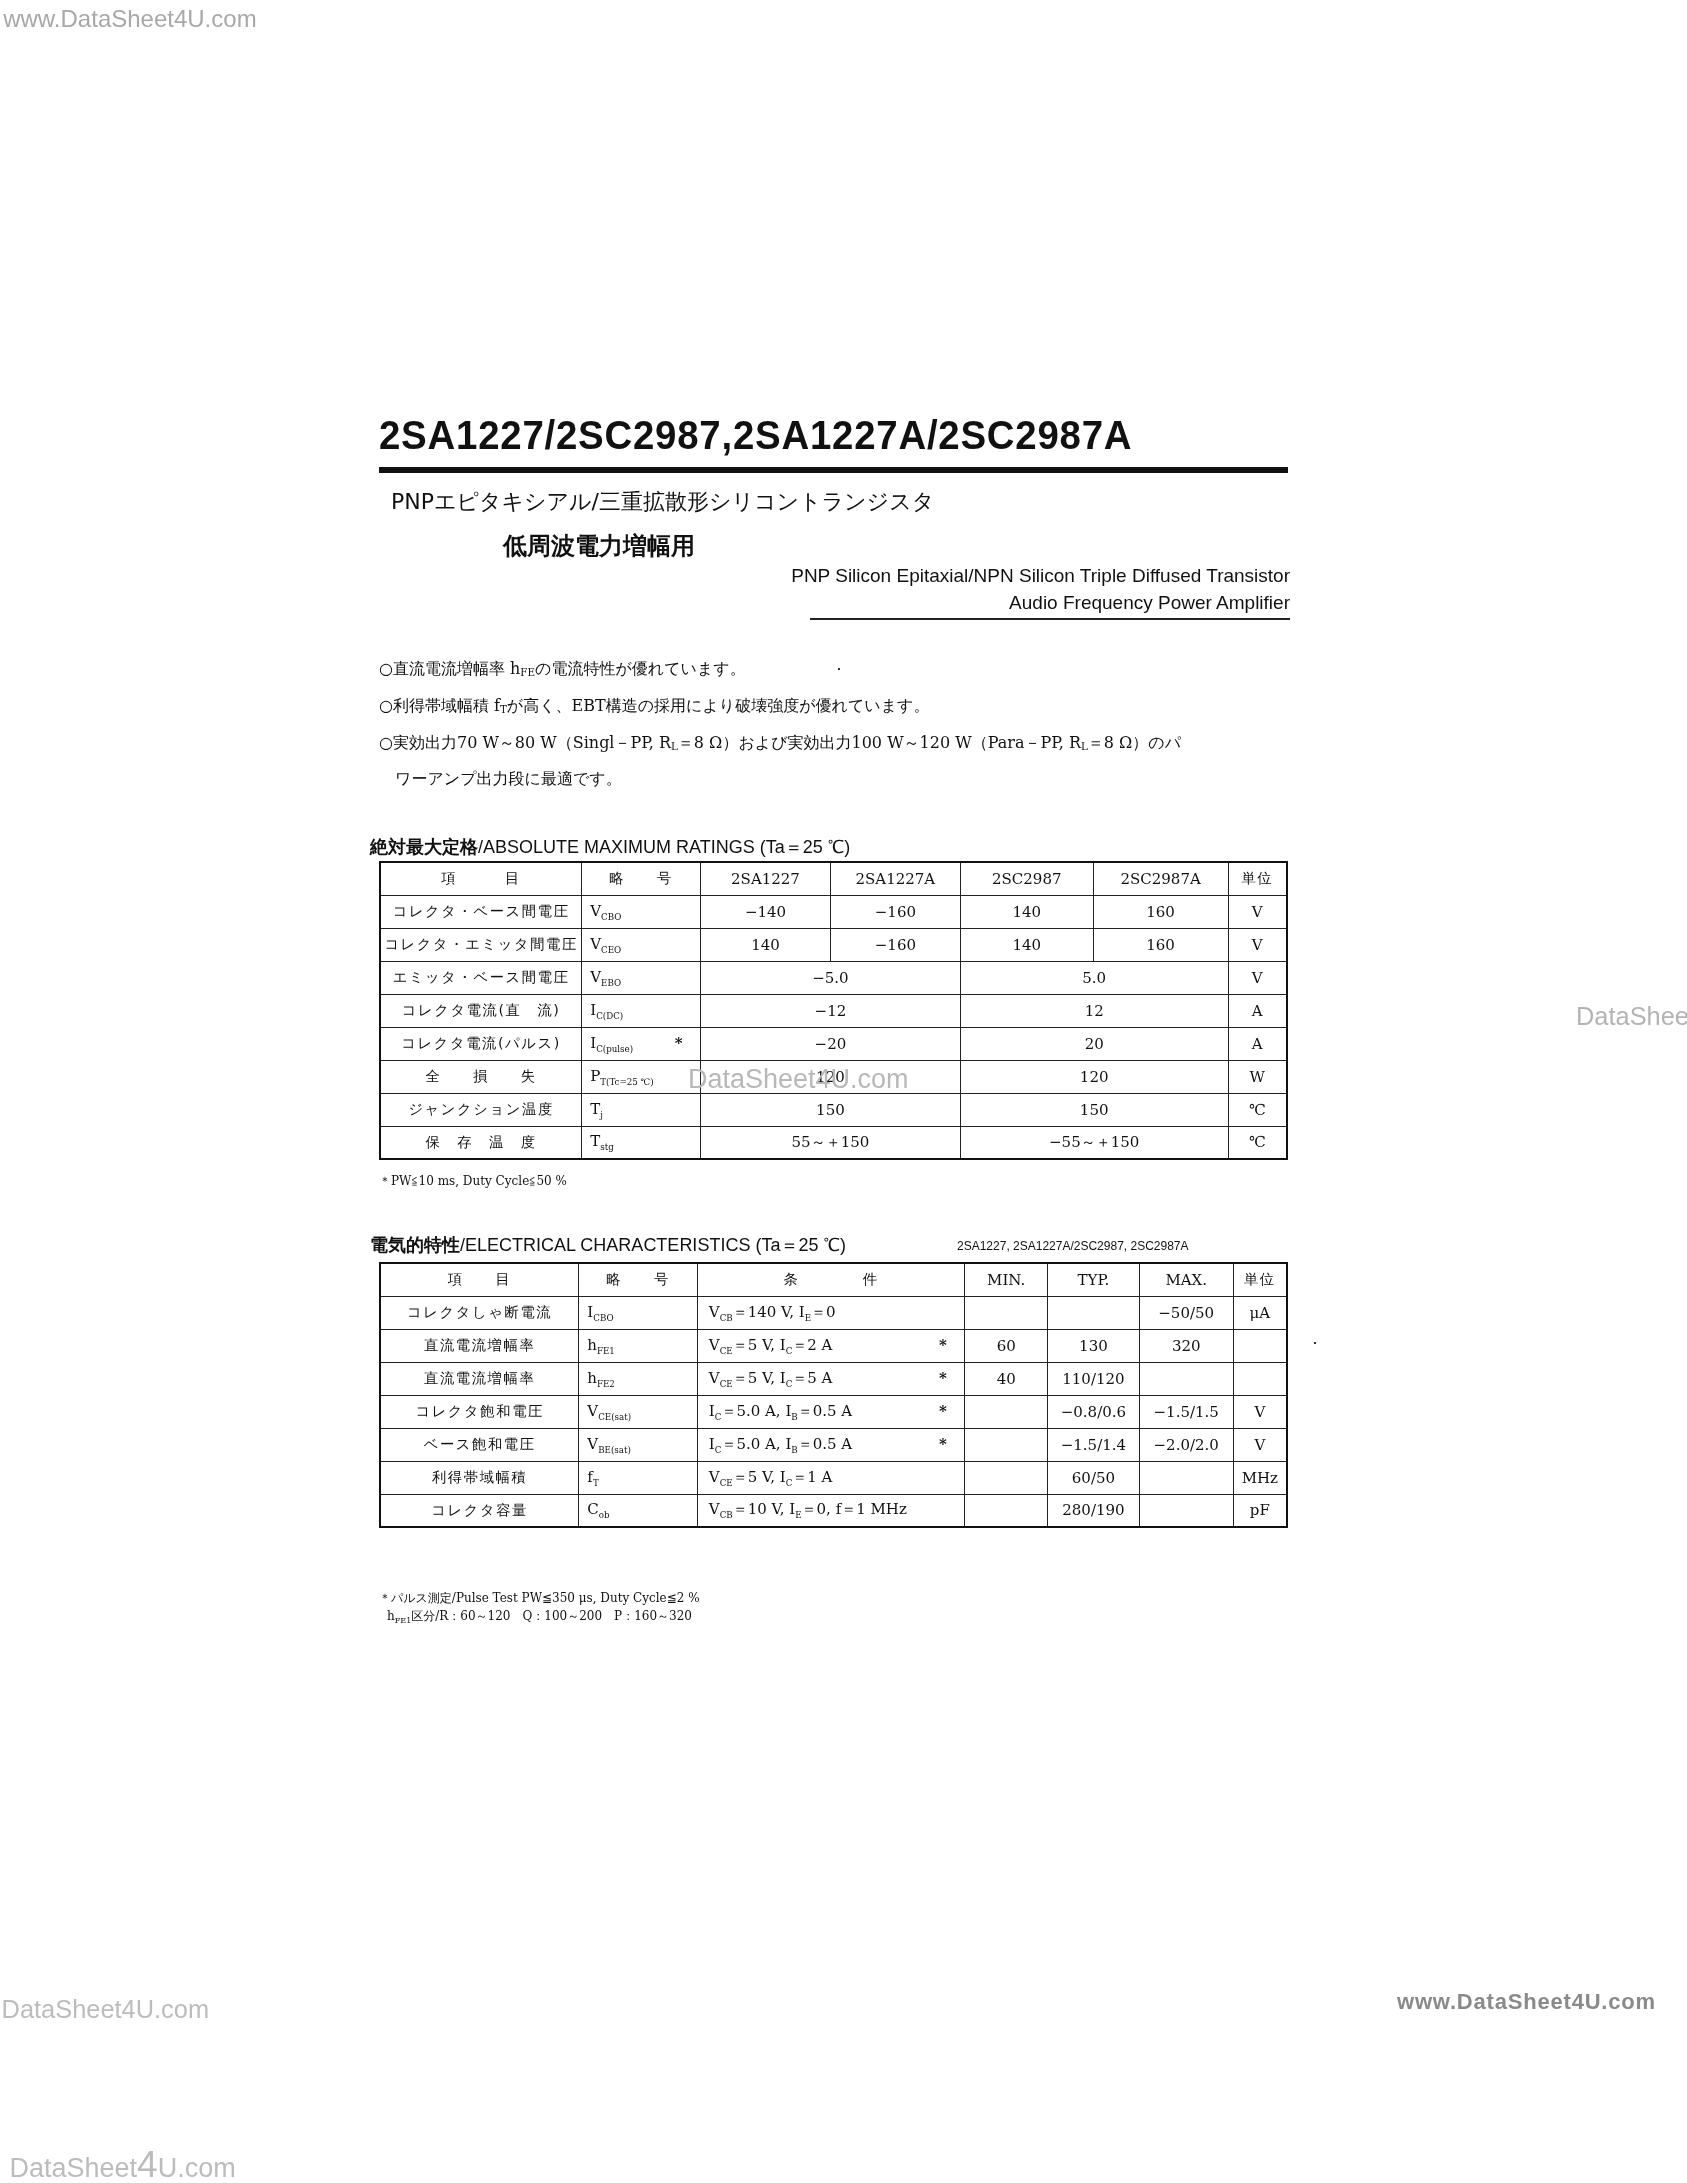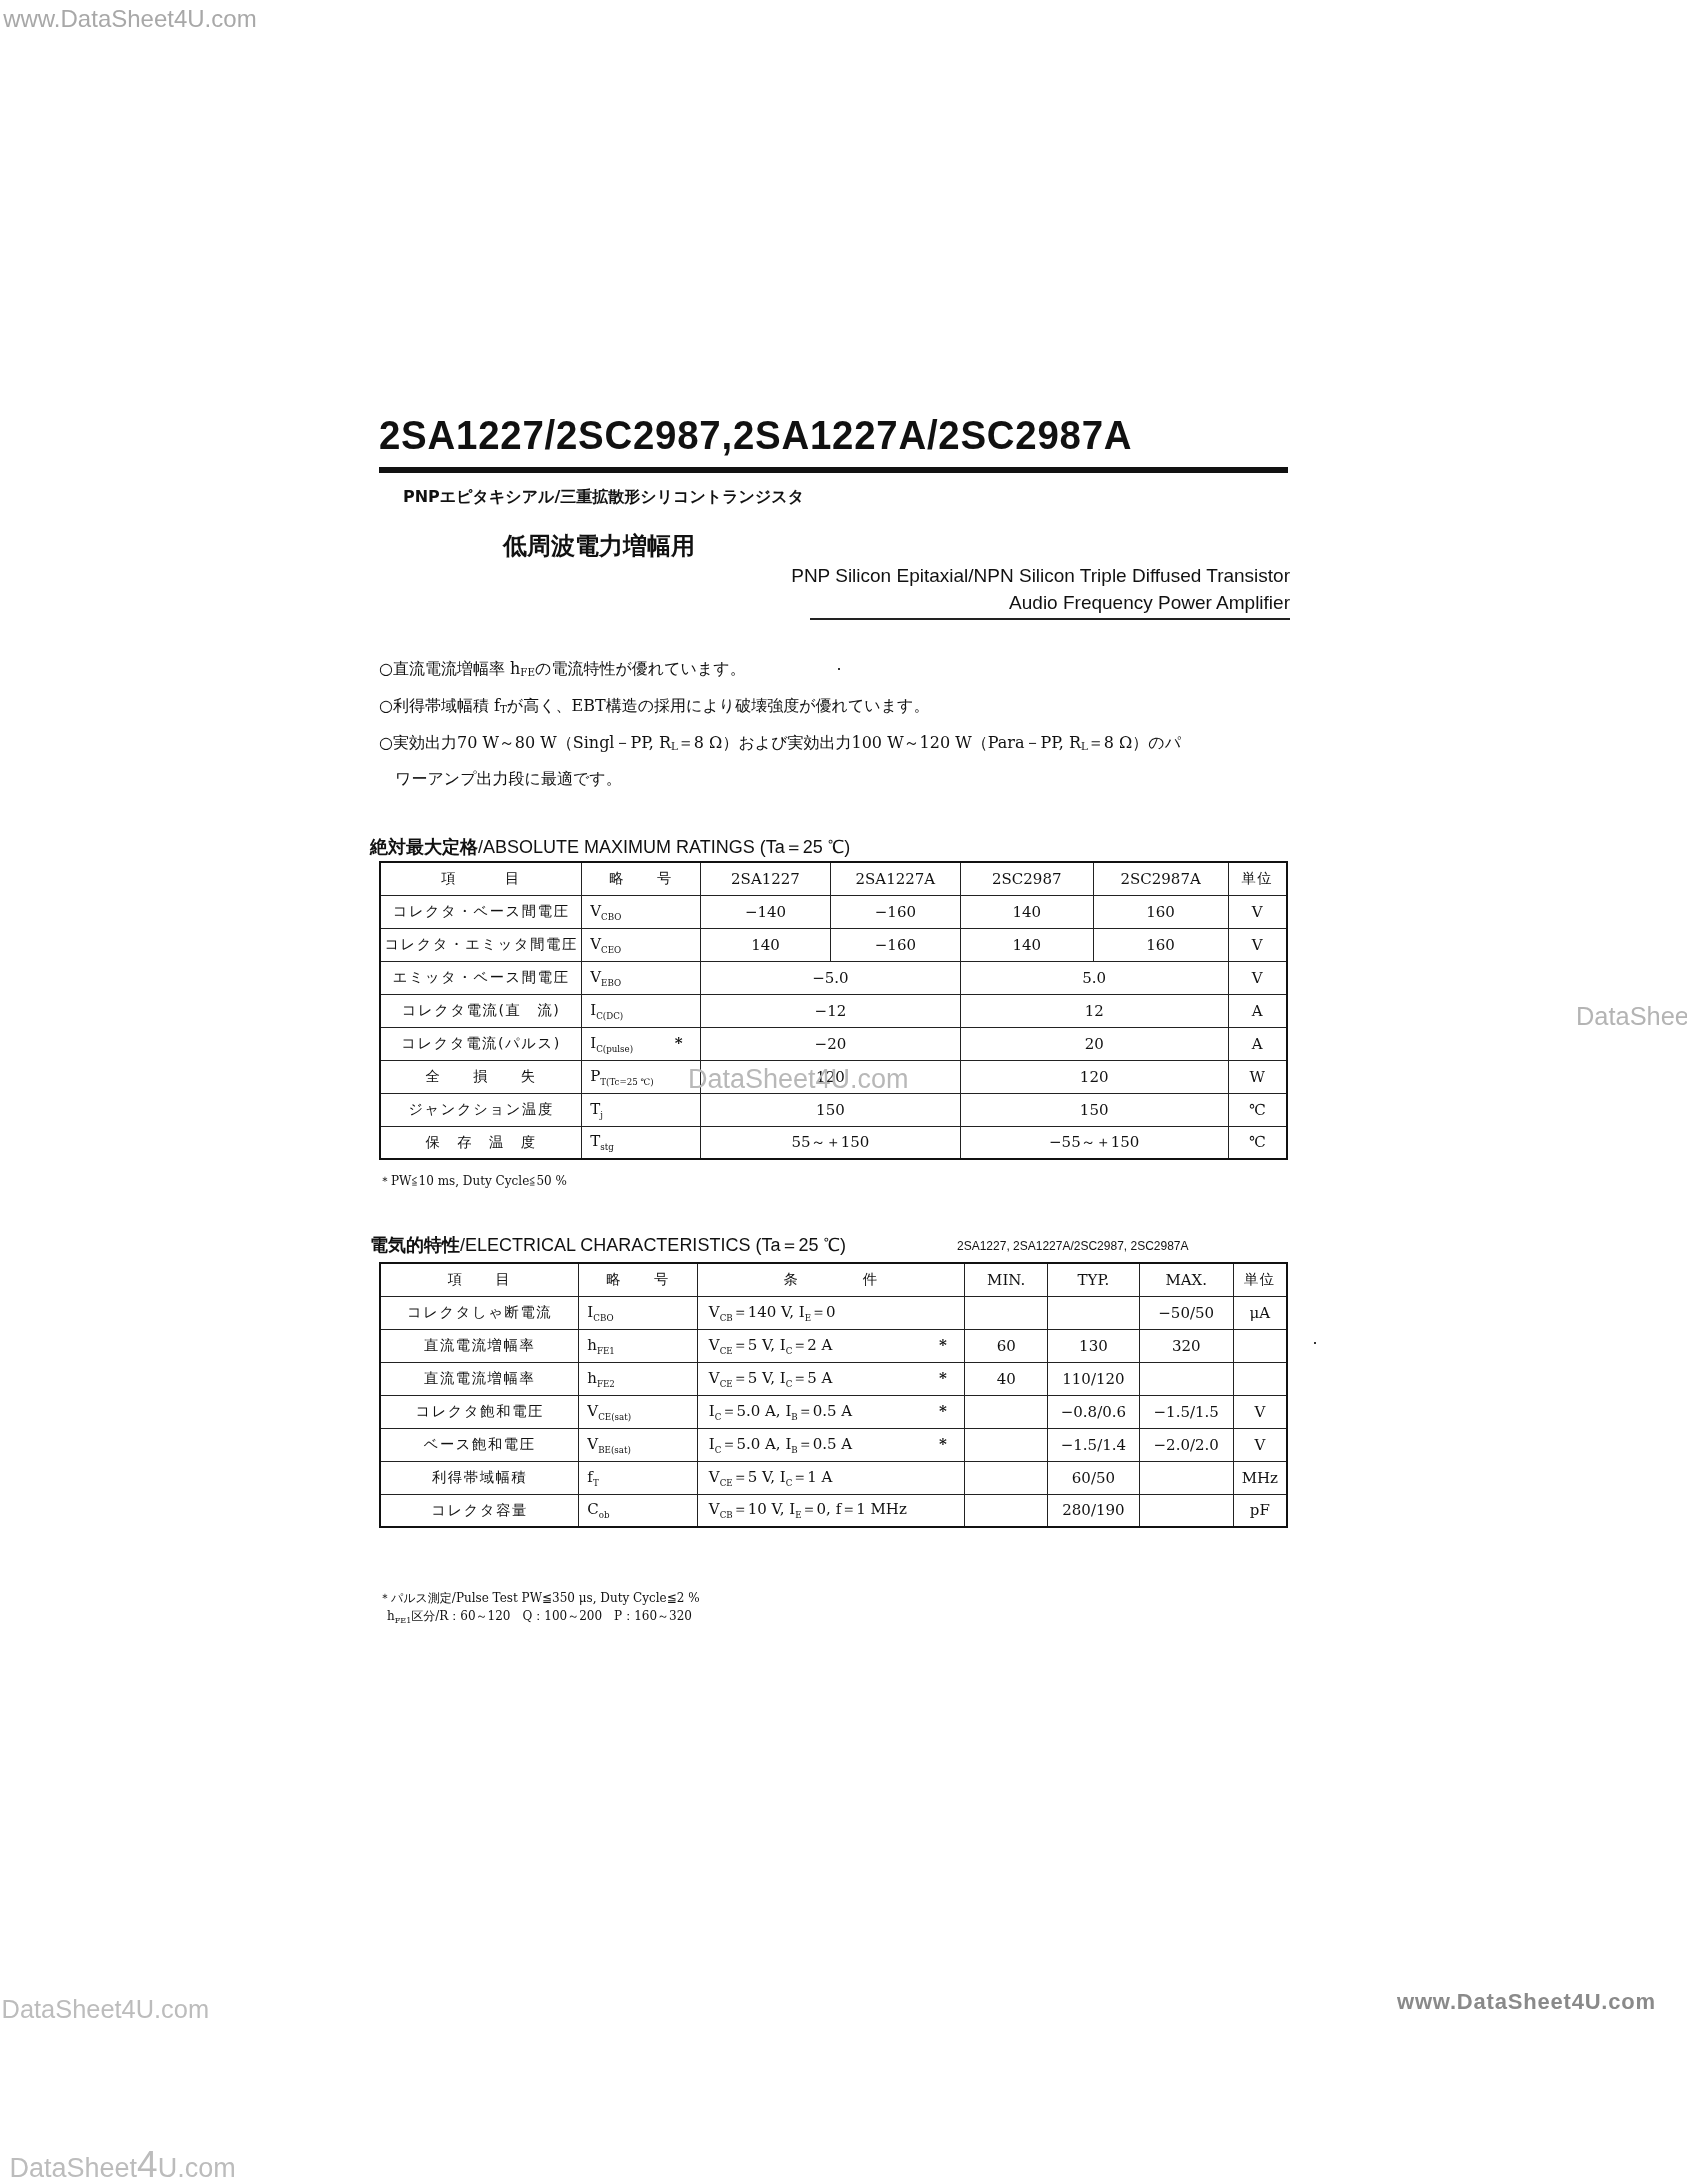--- a/index.html
+++ b/index.html
@@ -10,21 +10,21 @@
   .wm-top { left: 3.2px; top: 4.8px; font-size: 24px; }
   .wm-right { left: 1576px; top: 1002px; font-size: 25.4px; color: #b4b4b4; }
   .wm-mid { left: 688px; top: 1064px; font-size: 27px; color: #b8b8b8; z-index: 3; }
   .wm-bl1 { left: 1.6px; top: 1995px; font-size: 25.4px; color: #bcbcbc; }
   .wm-bl2 { left: 9.5px; top: 2144px; font-size: 27px; color: #bcbcbc; }
   .wm-bl2 .big { font-size: 37px; }
   .wm-br { left: 1397px; top: 1989px; font-size: 22px; font-weight: bold; color: #8a8a8a; letter-spacing: 0.8px; }
 
   .title { left: 379px; top: 413px; font-family: "Liberation Sans", sans-serif; font-weight: bold; font-size: 40px; letter-spacing: 0.8px; transform: scaleX(0.96); transform-origin: left top; }
   .title-rule { left: 379px; top: 467px; width: 909px; height: 6.4px; background: #111; }
-  .sub-jp { left: 403px; top: 487px; font-family: "DejaVu Sans", sans-serif; font-weight: bold; font-size: 16px; }
+  .sub-jp { left: 391px; top: 487px; font-family: "DejaVu Sans", sans-serif; font-weight: normal; font-size: 22px; }
   .sub-jp2 { left: 503px; top: 530px; font-family: Liberation Mono, monospace; font-weight: bold; font-size: 24px; }
   .sub-en1 { right: 397px; top: 565px; font-family: "Liberation Sans", sans-serif; font-size: 19px; }
   .sub-en2 { right: 397px; top: 592px; font-family: "Liberation Sans", sans-serif; font-size: 19px; text-align: center; }
   .right-rule { left: 810px; top: 618px; width: 480px; height: 1.6px; background: #222; }
 
   .feature { left: 379px; font-family: "DejaVu Serif", serif; font-size: 16px; white-space: nowrap; }
   .feature .sub { font-size: 10.3px; vertical-align: -2.4px; }
 
   .sec-title { left: 370px; font-family: "Liberation Sans", sans-serif; font-size: 18px; white-space: nowrap; }
   .sec-title b { font-family: "DejaVu Sans", sans-serif; }

